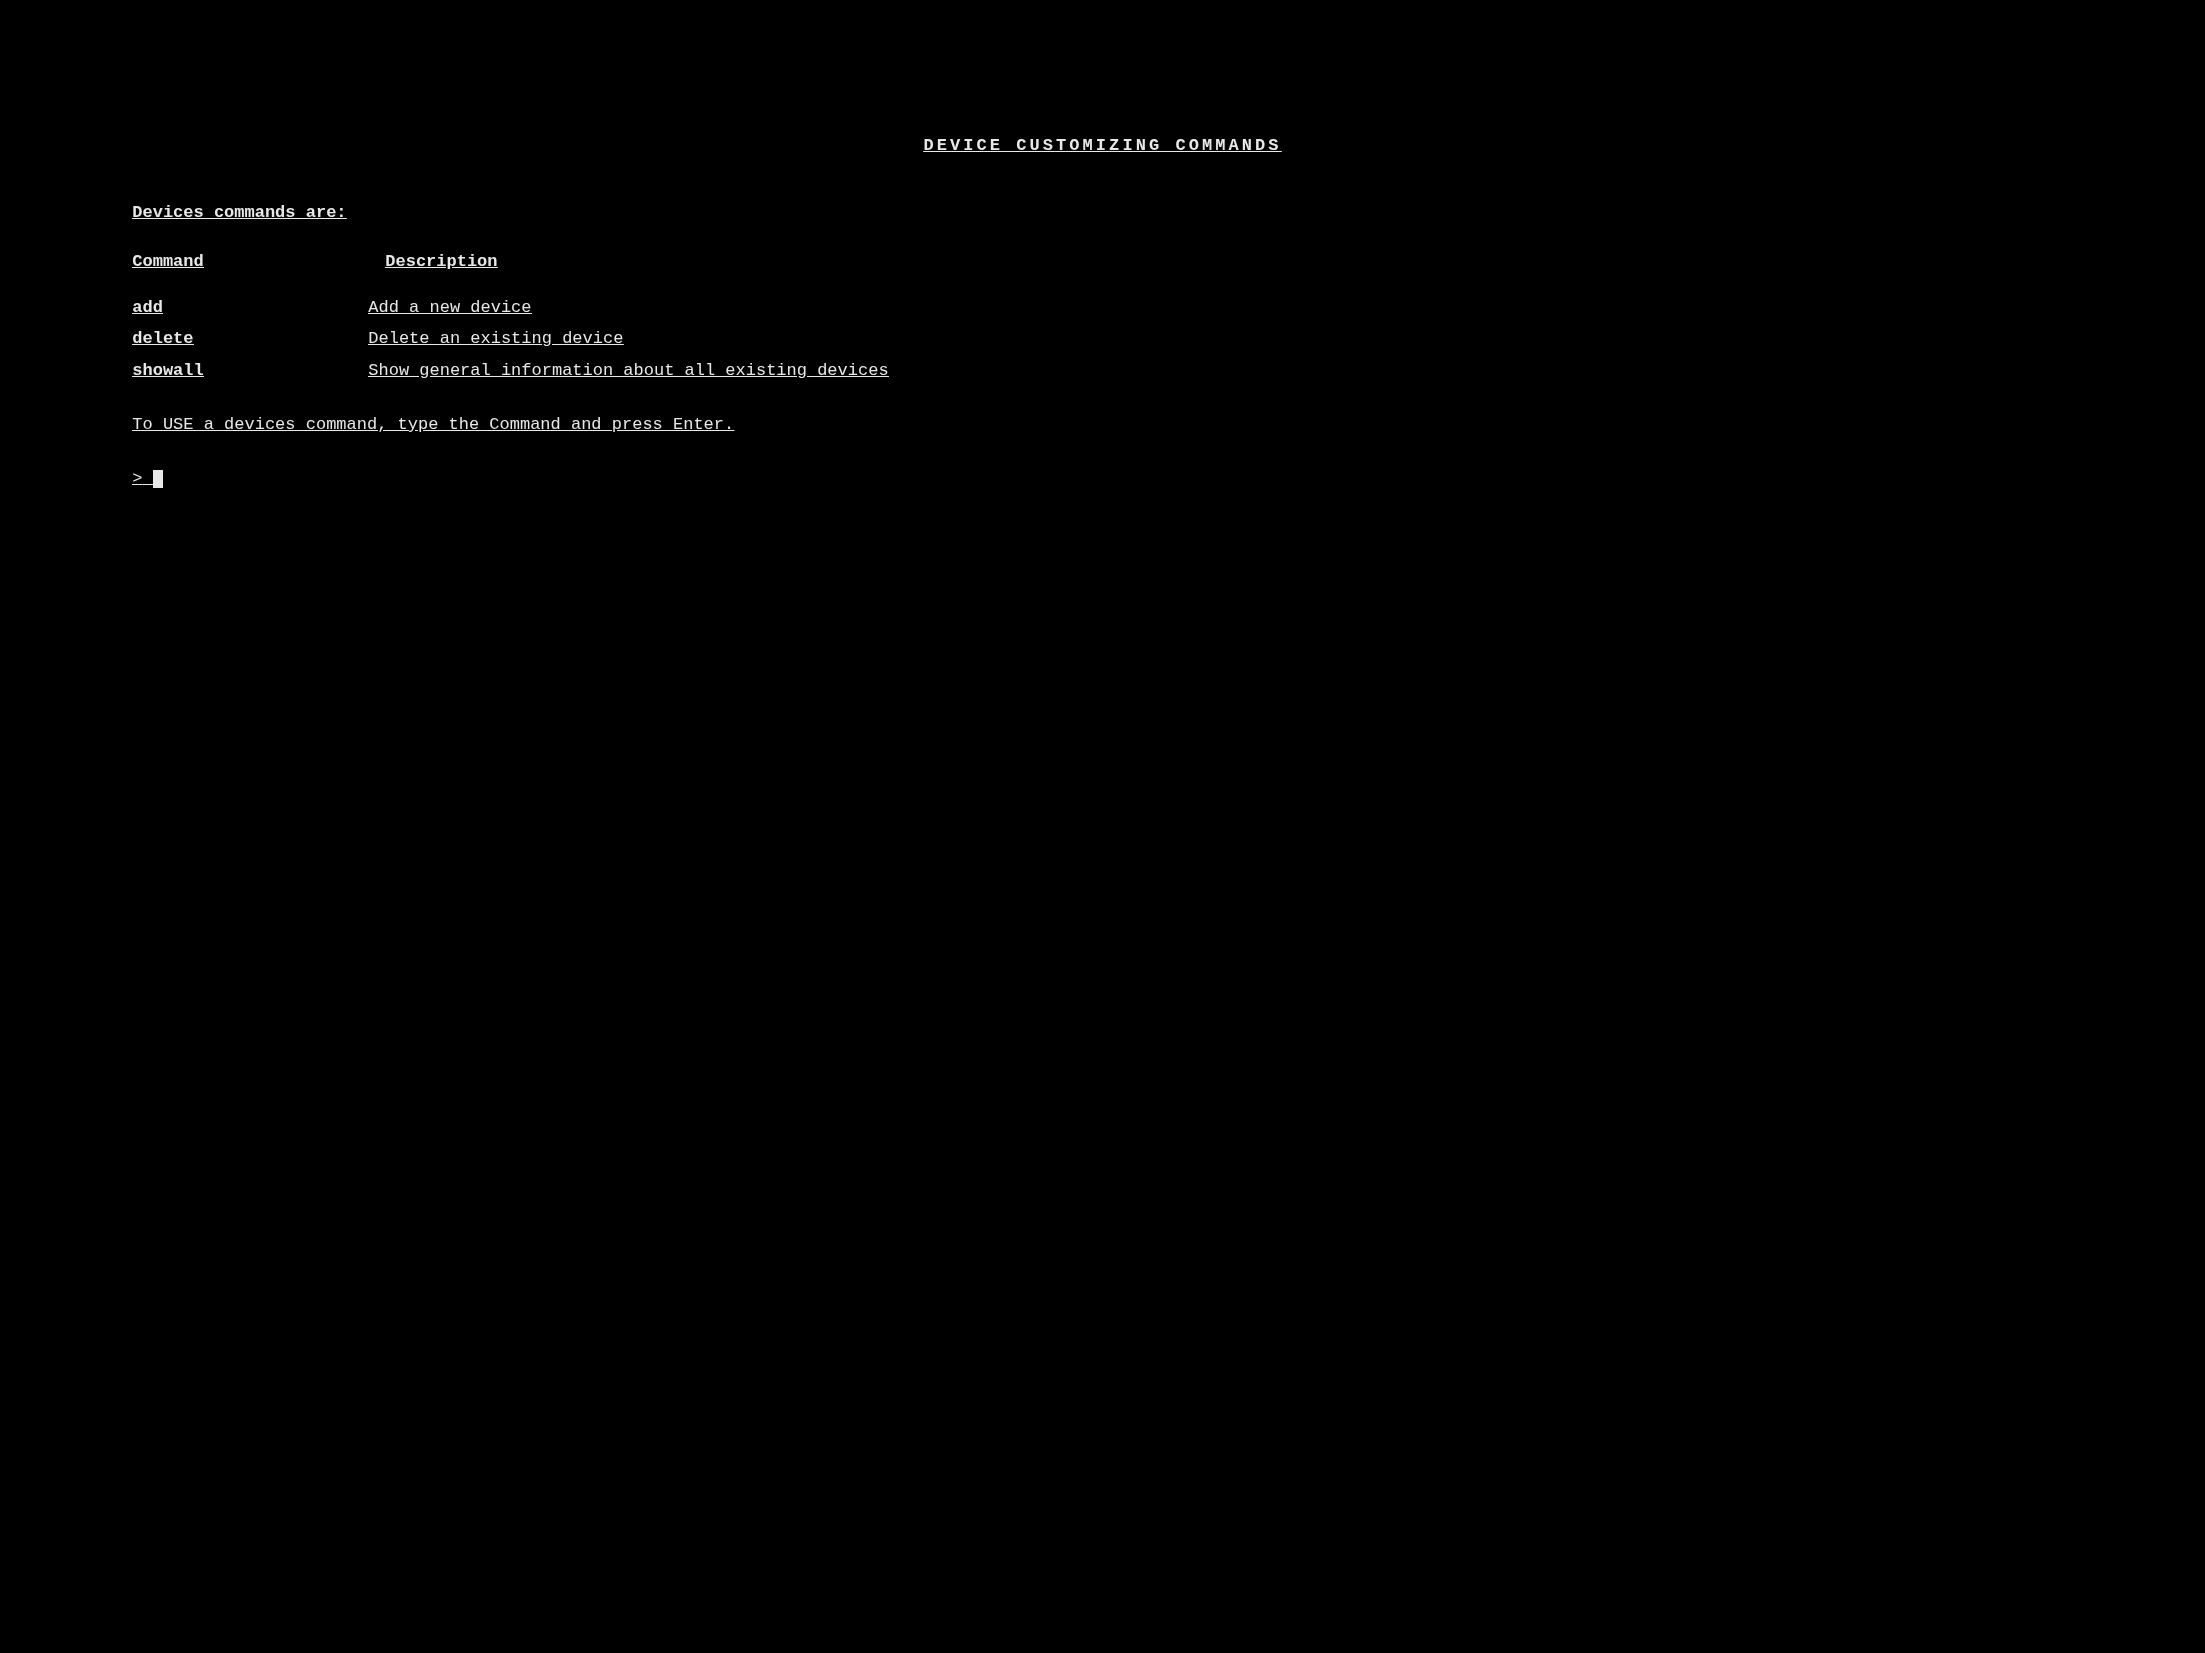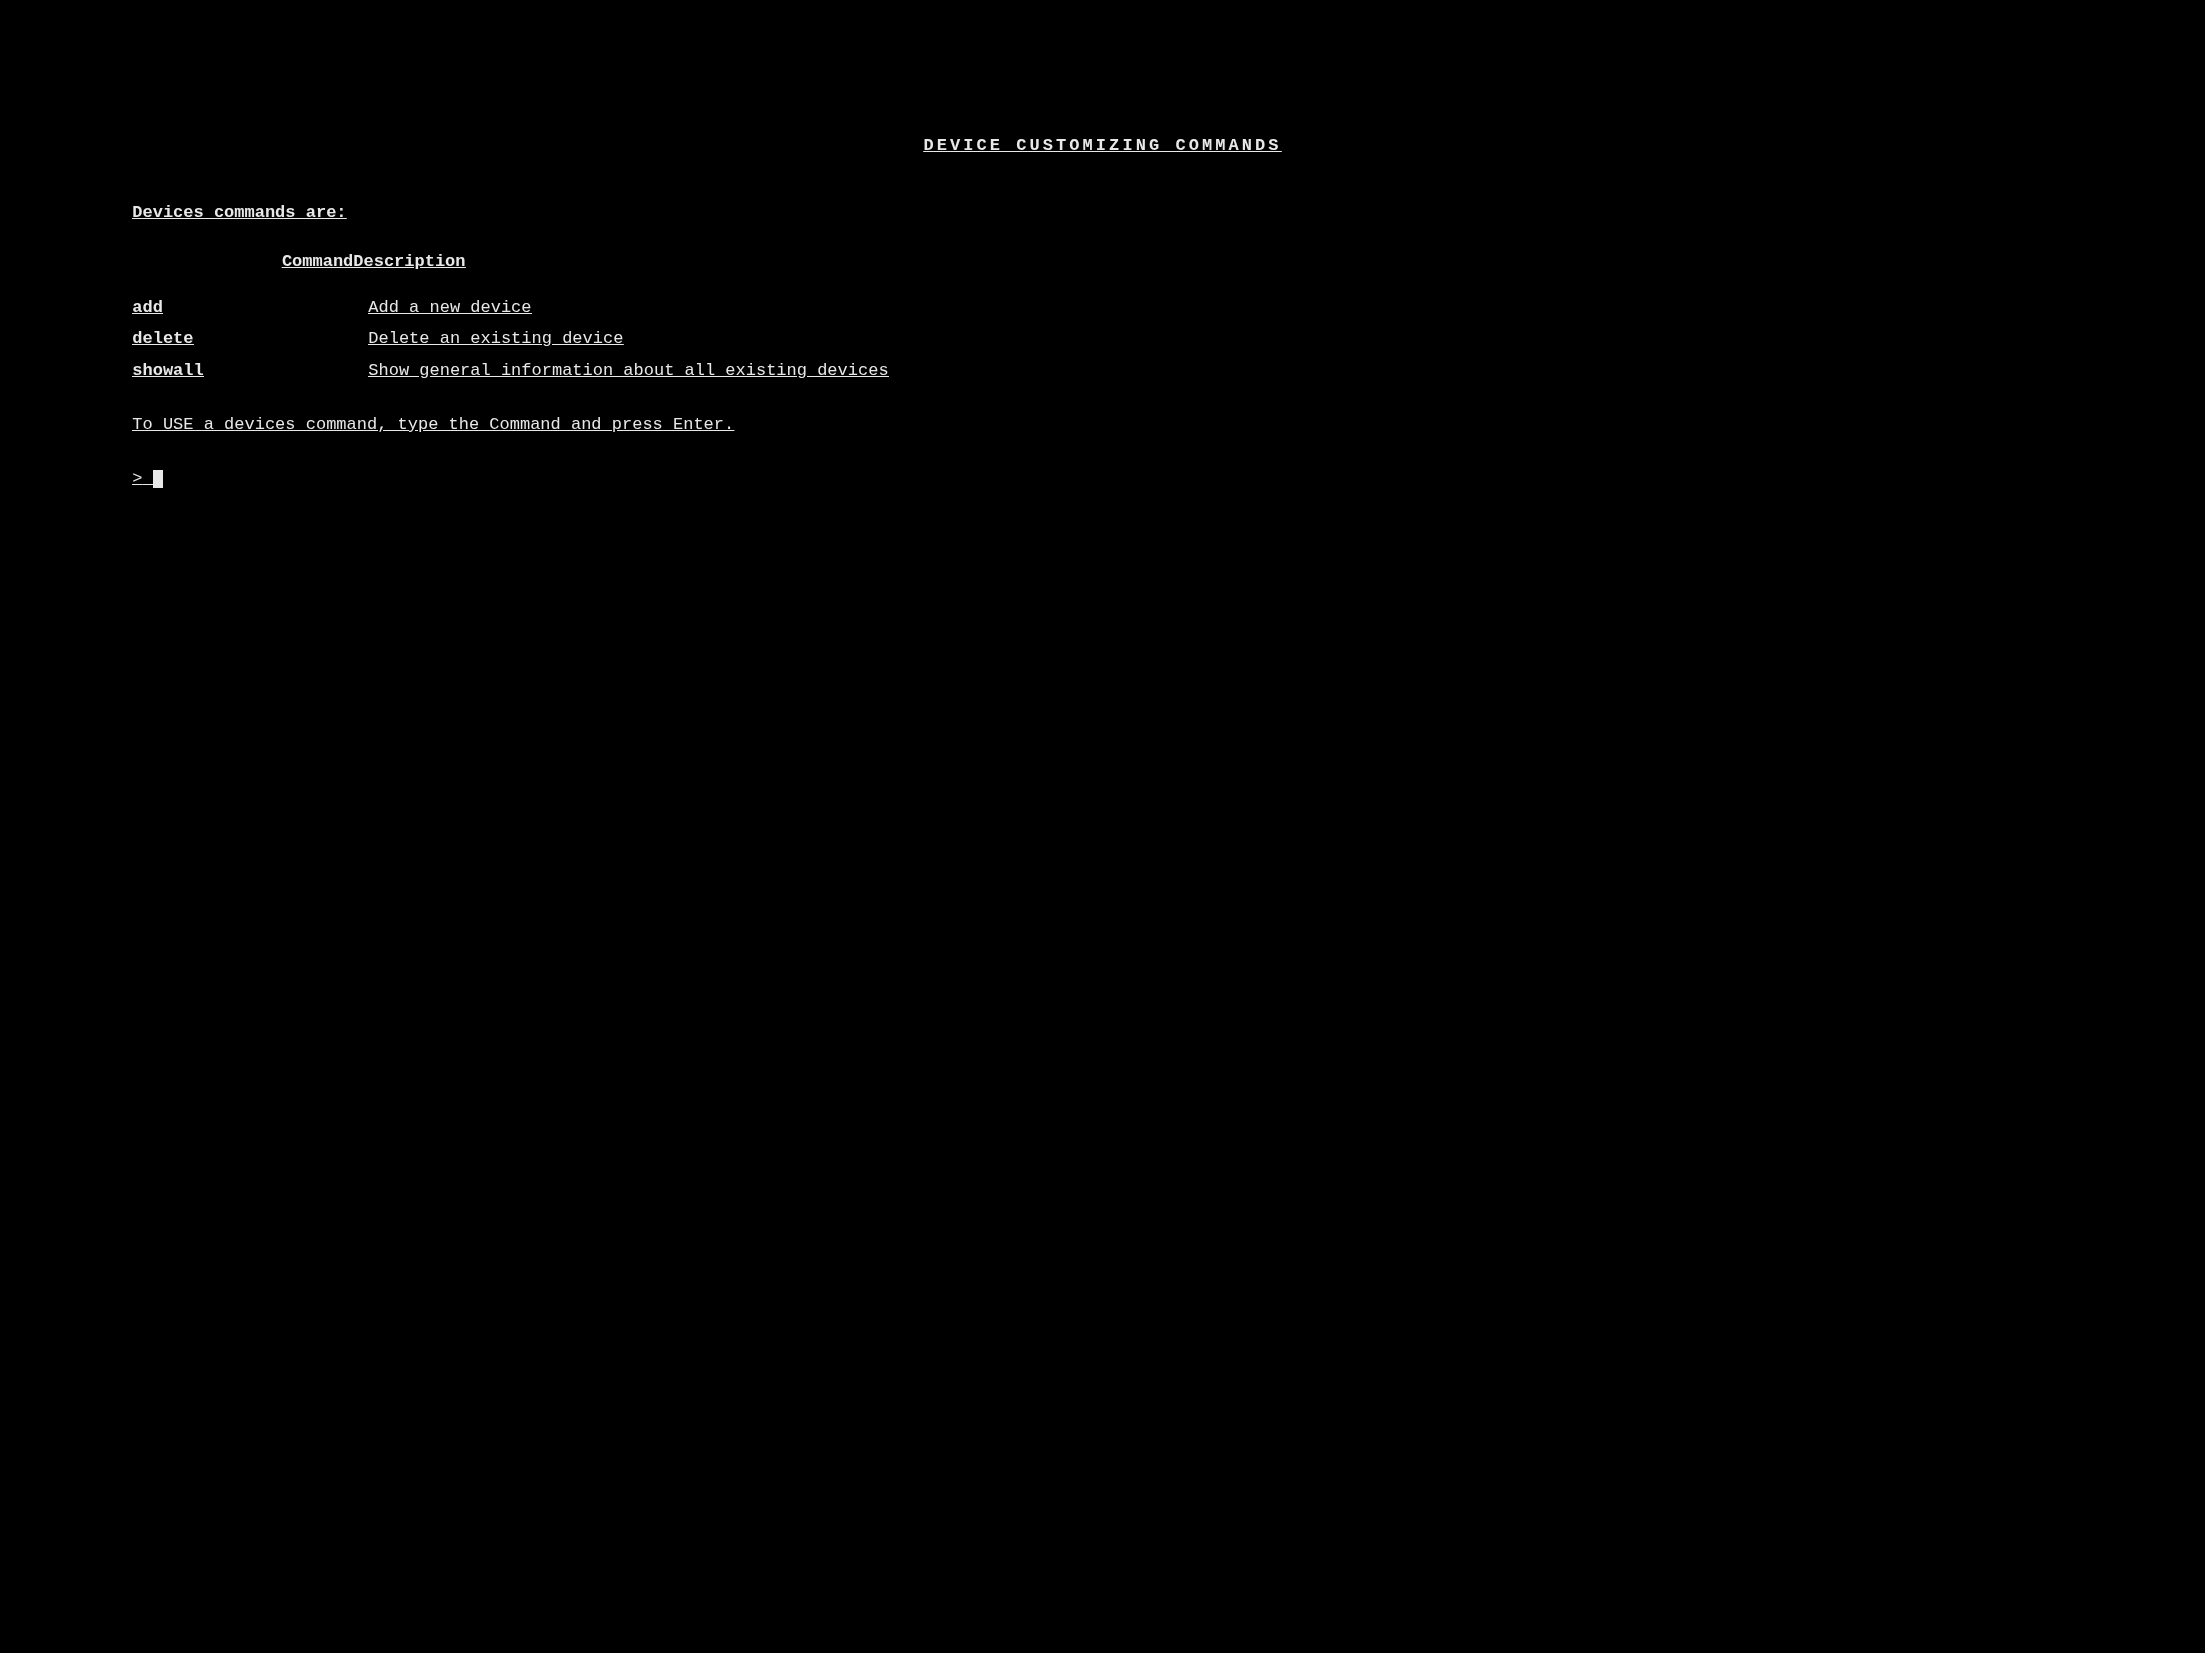--- a/index.html
+++ b/index.html
@@ -41,30 +41,30 @@
     .intro {
       margin-bottom: 1.2em;
       font-weight: bold;
     }
 
     .table-header {
       display: flex;
       gap: 0;
       margin-bottom: 1em;
       font-weight: bold;
-      text-align: right;
     }
 
     .col-command {
       min-width: 13em;
       font-weight: bold;
     }
 
     .col-desc {
       font-weight: bold;
+      margin-left: 32px;
     }
 
     .commands-list {
       margin-bottom: 1.5em;
     }
 
     .command-row {
       display: flex;
       gap: 15px;
       margin-bottom: 0.15em;

